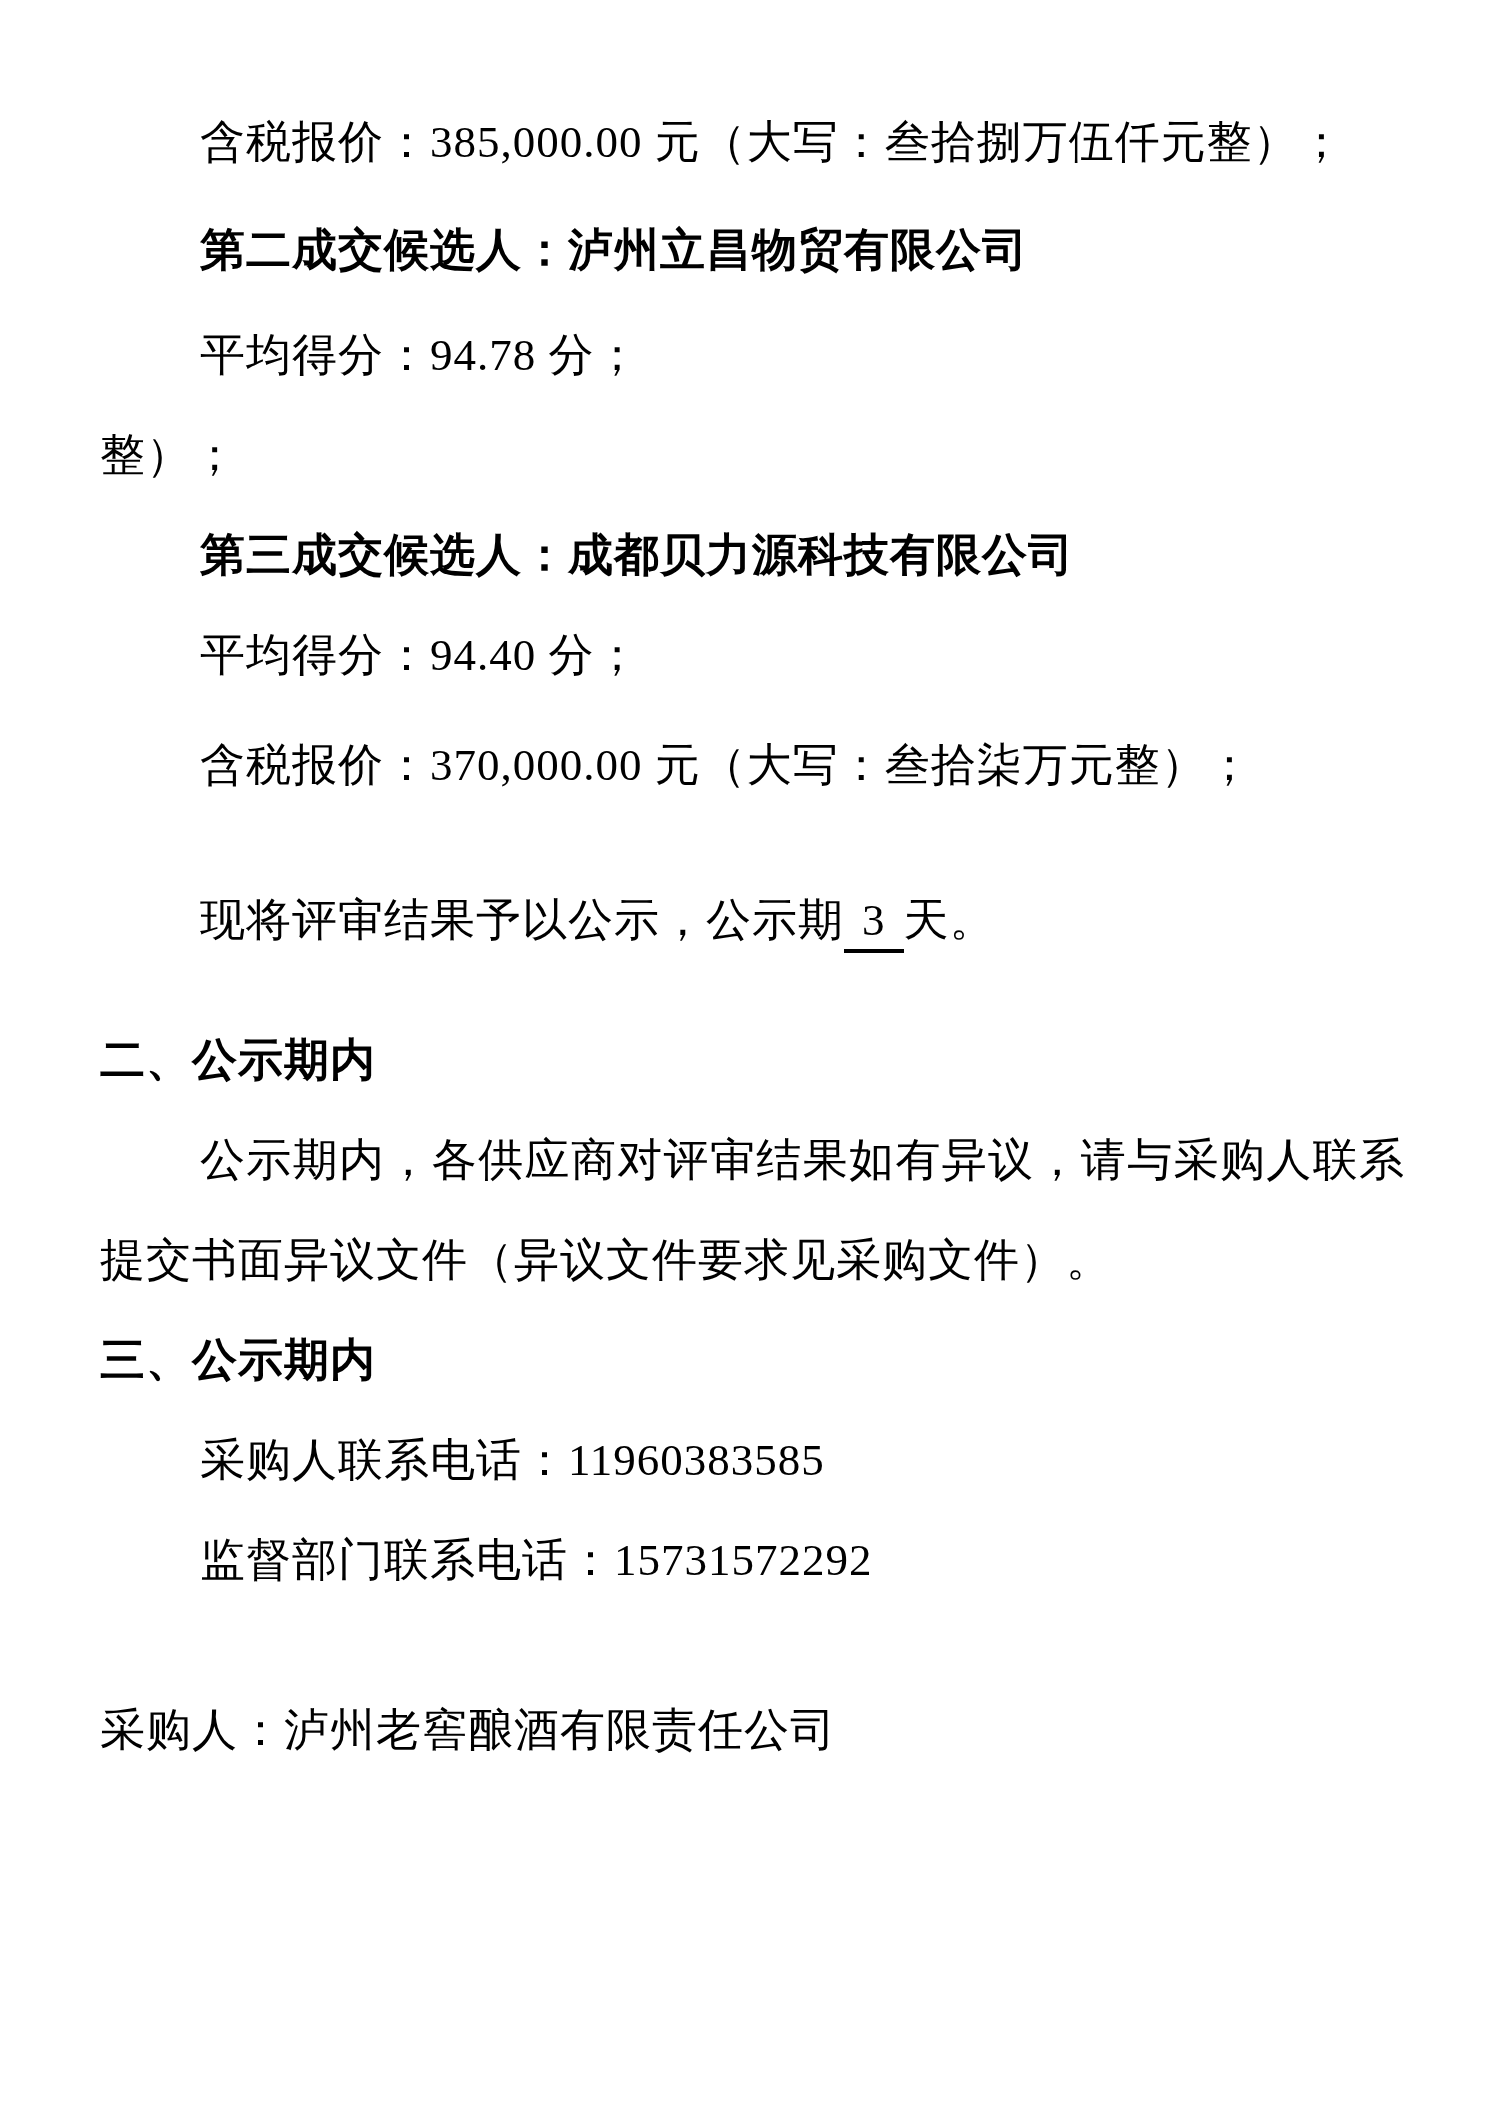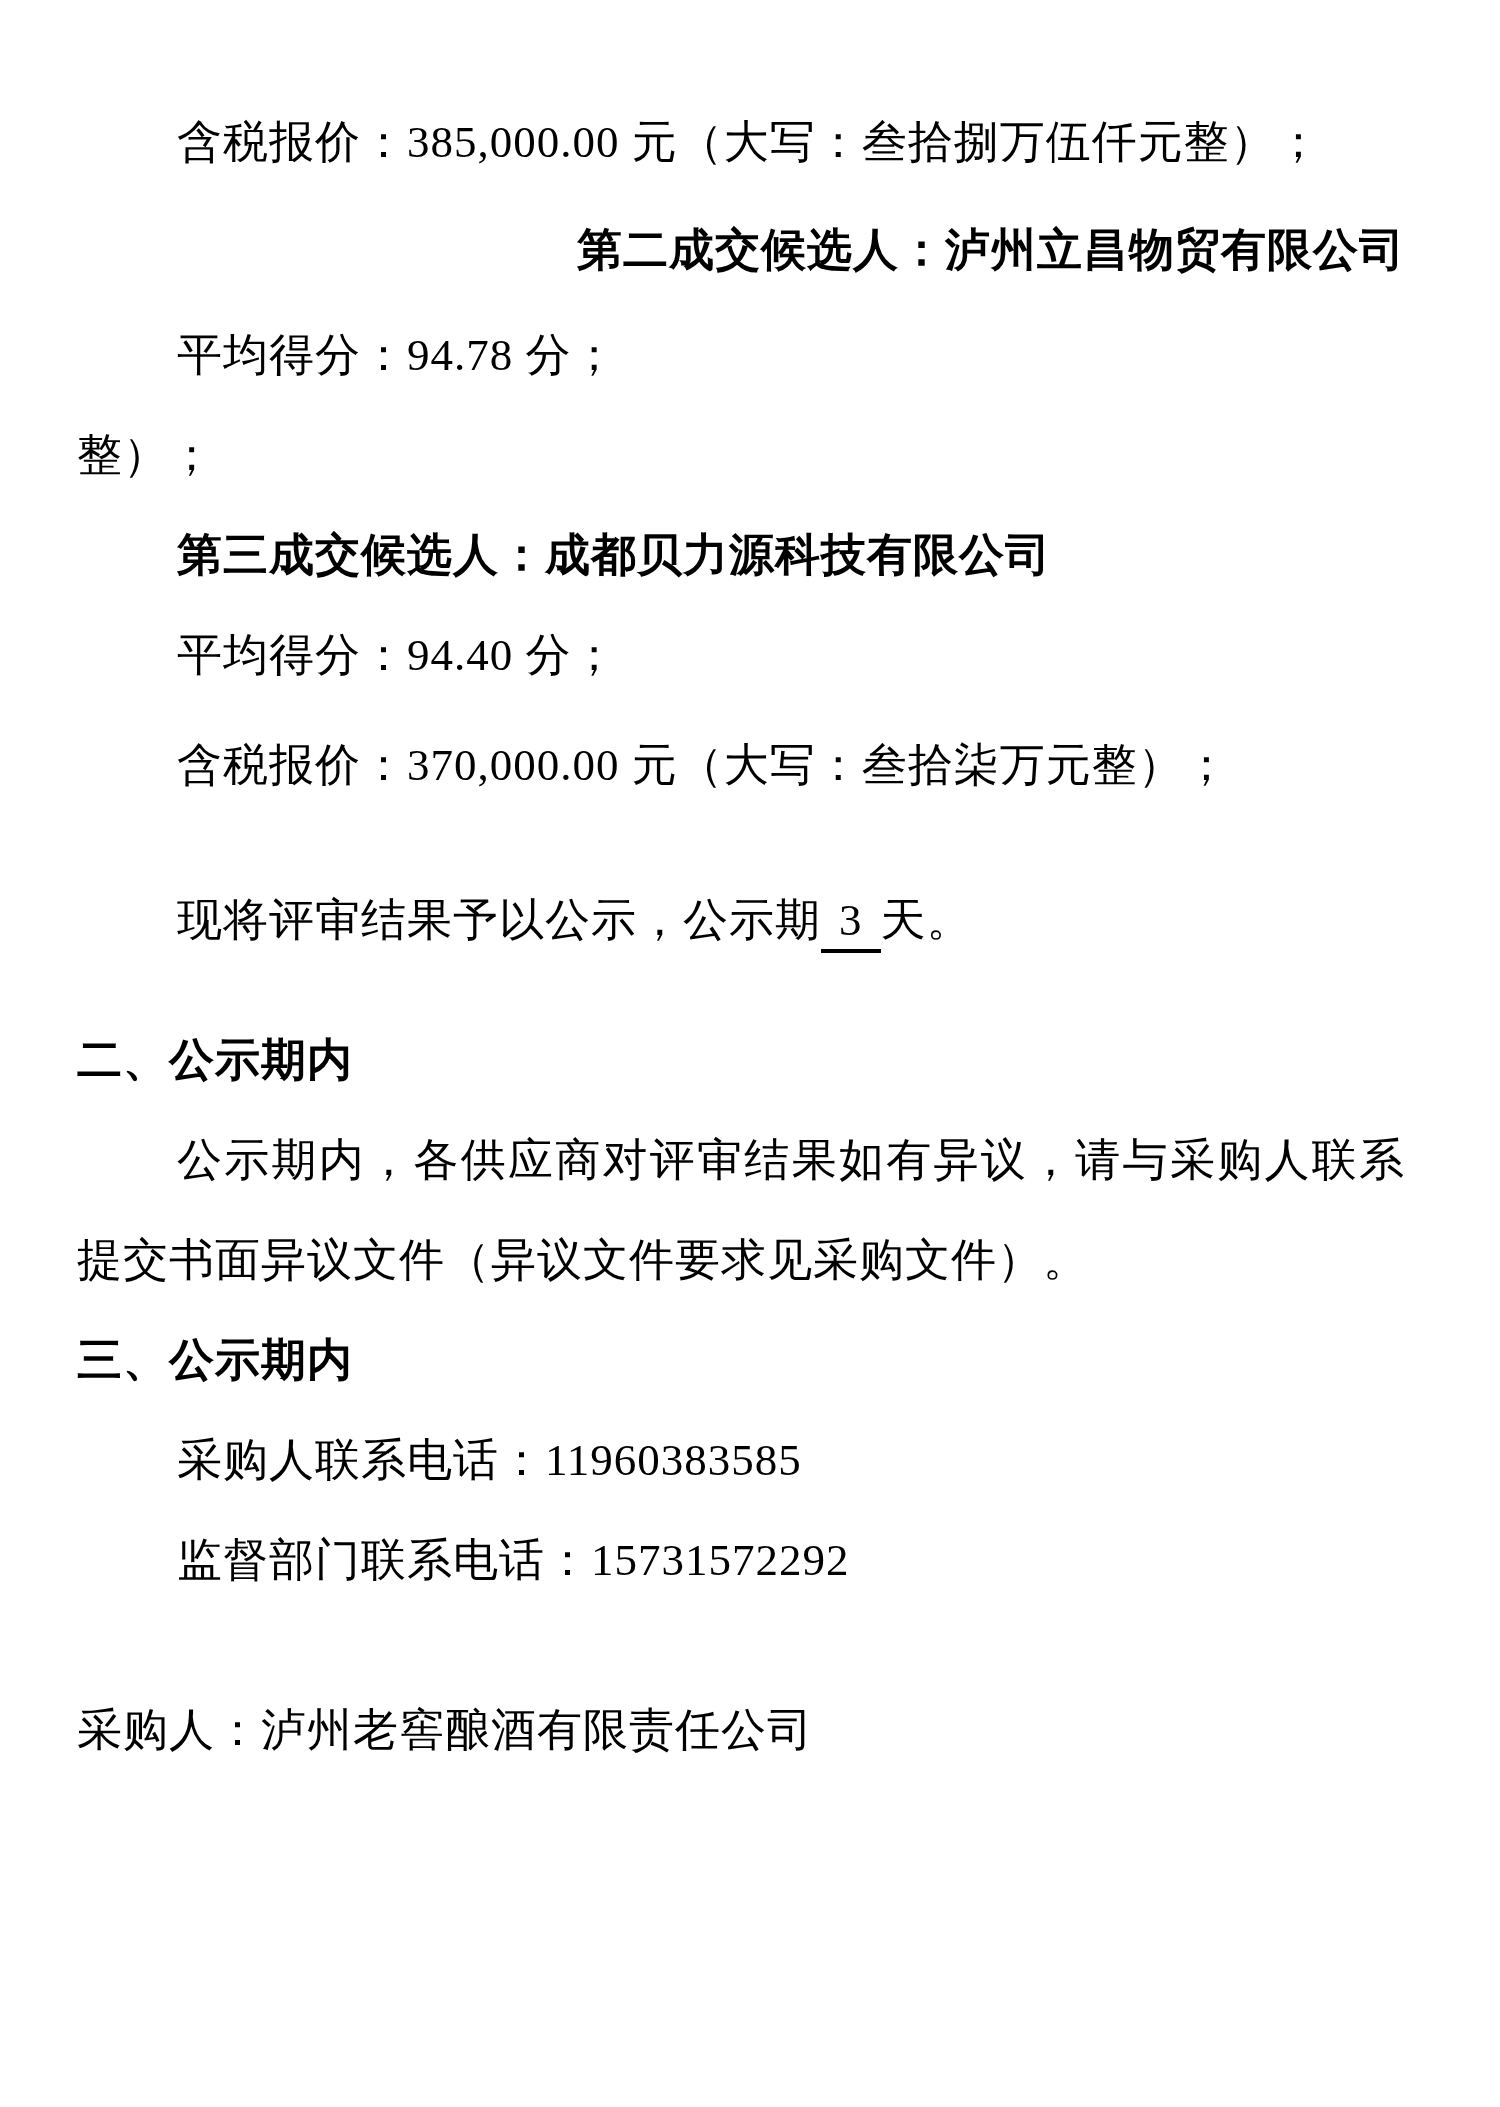--- a/index.html
+++ b/index.html
@@ -7,21 +7,21 @@
     padding: 0;
     background: #9a9a9a;
   }
   .page {
     position: relative;
     width: 1500px;
     height: 2107px;
     margin: 0 auto;
     background: #ffffff;
     box-sizing: border-box;
-    padding: 92px 95px 0 77px;
+    padding: 92px 95px 0 100px;
     font-family: "Liberation Serif", "DejaVu Serif", serif;
     color: #000000;
     font-size: 45px;
     line-height: 100px;
     letter-spacing: 1px;
     overflow: hidden;
   }
   .line {
     white-space: nowrap;
   }
@@ -29,21 +29,21 @@
     padding-left: 100px;
   }
   .bold {
     font-weight: bold;
   }
   .fill {
     white-space: normal;
     text-align: justify;
     text-align-last: justify;
   }
-  .mt8  { margin-top: 8px; text-align: right; }
+  .mt8  { margin-top: 8px; }
   .mt5  { margin-top: 5px; }
   .mt10 { margin-top: 10px; }
   .mt40 { margin-top: 40px; }
   .mt55 { margin-top: 55px; }
   .mt70 { margin-top: 70px; }
   .underlined {
     display: inline-block;
     border-bottom: 4px solid #000000;
     padding: 0 18px;
     line-height: 58px;

